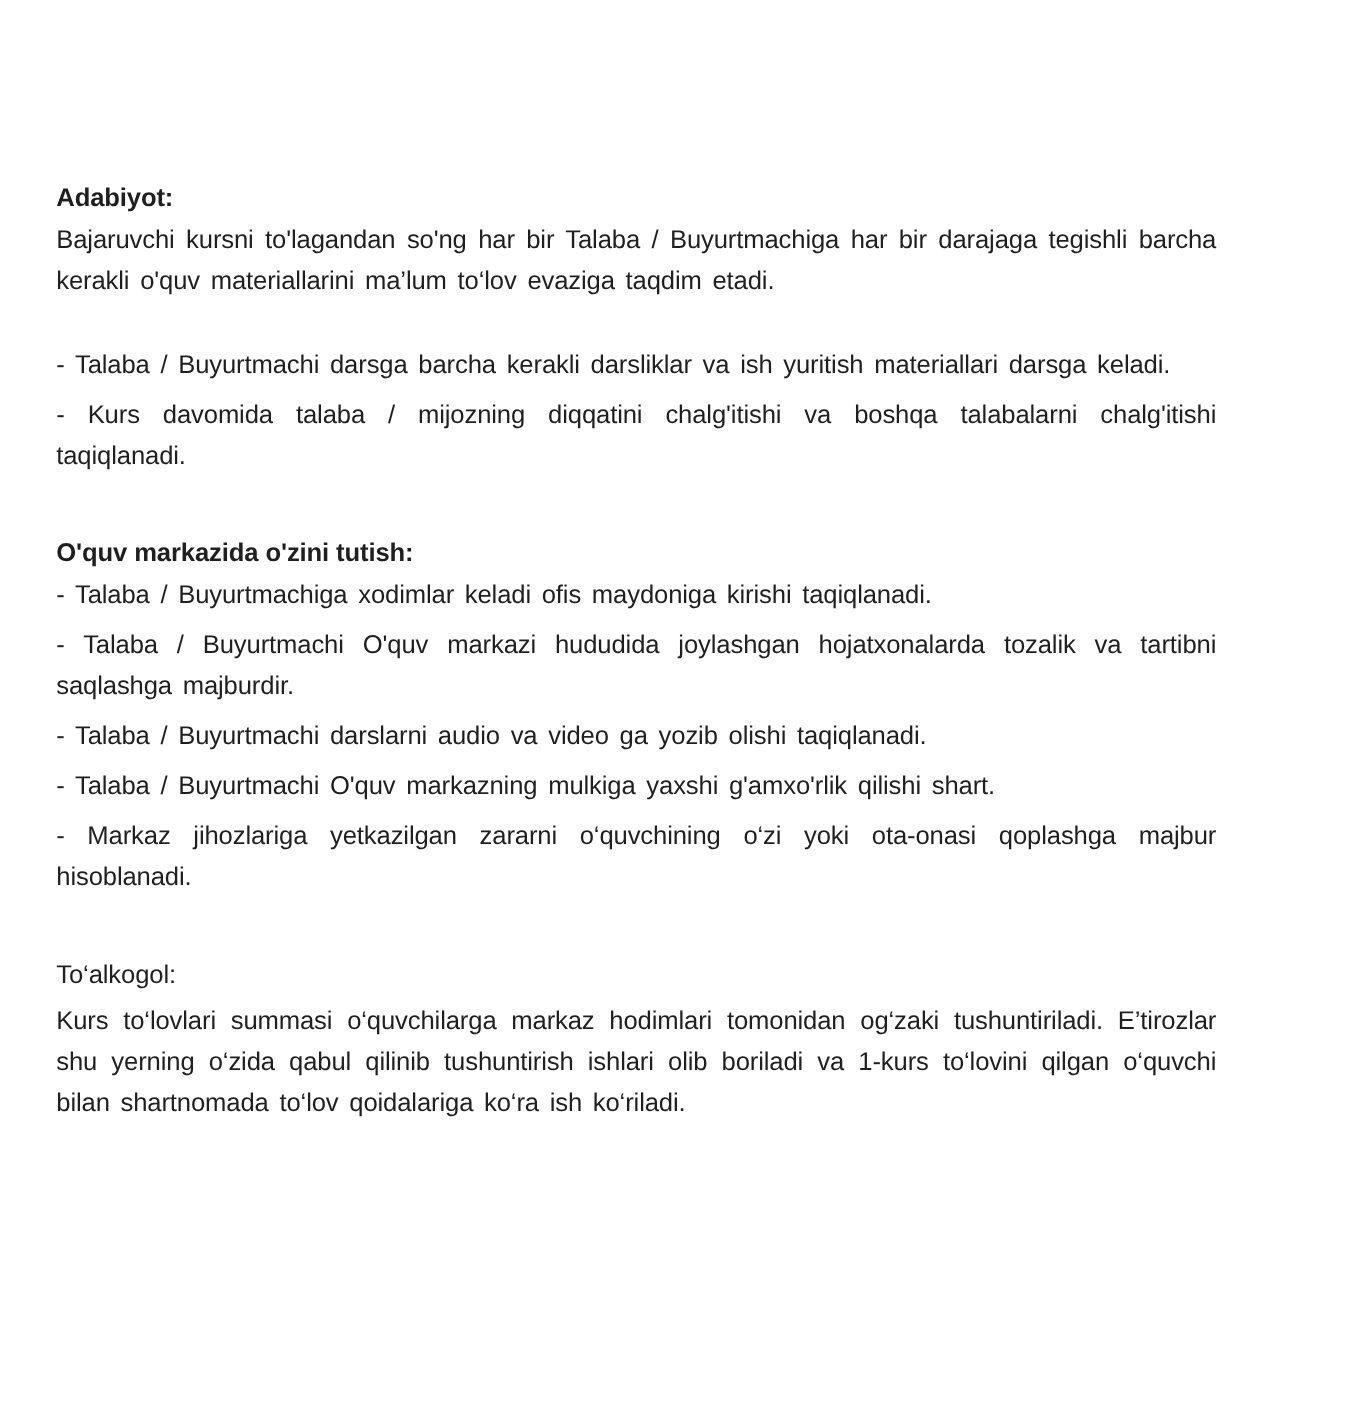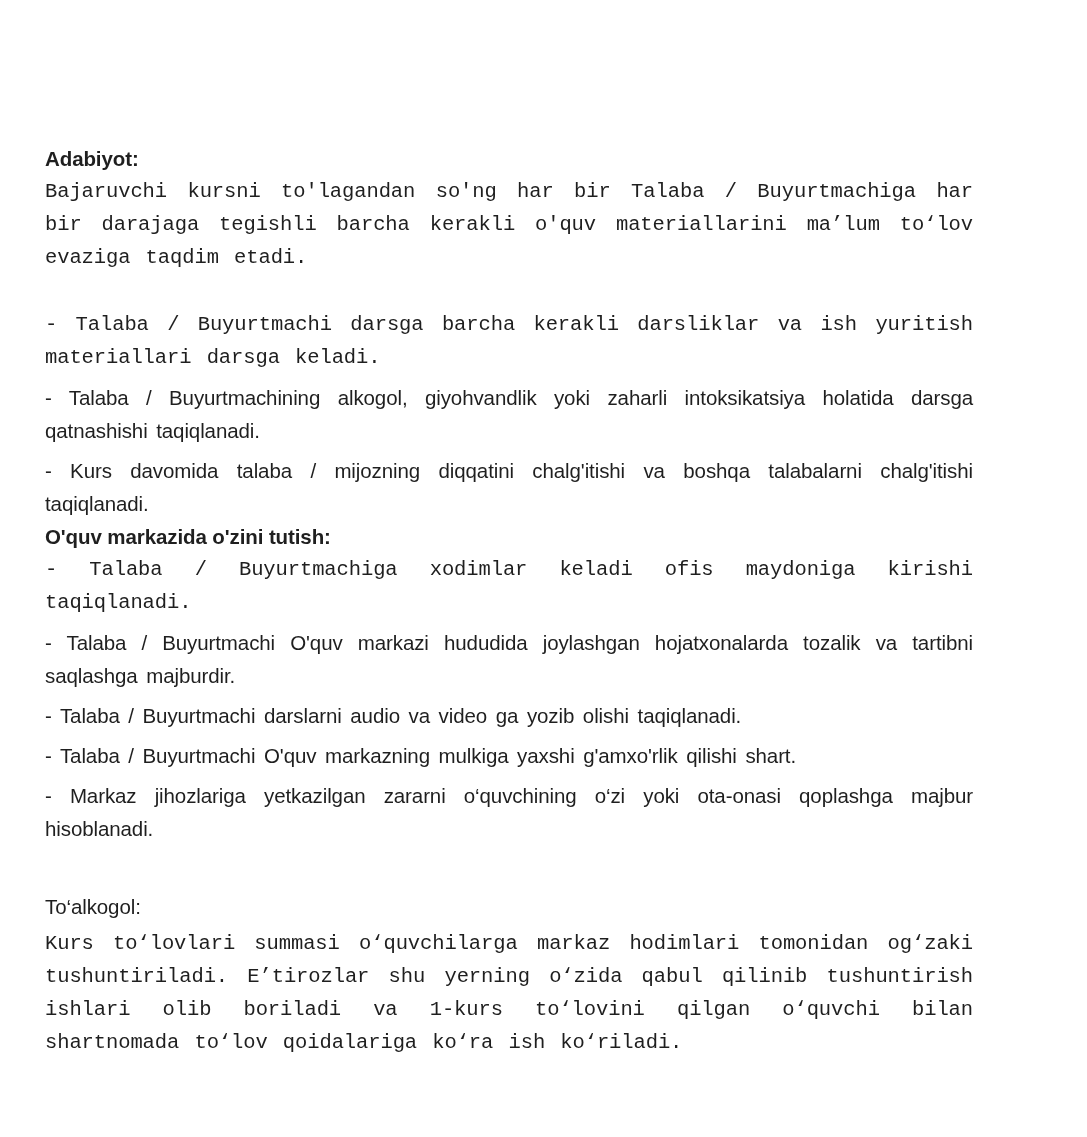--- a/index.html
+++ b/index.html
@@ -27,39 +27,38 @@
     font-size: 20.5px;
     line-height: 33px;
     font-weight: 700;
   }
   .doc-heading.regular { font-weight: 400; }
   .doc-para {
     margin: 7px 0 0 0;
     text-align: justify;
     word-spacing: 3px;
   }
-  .doc-para:first-of-type { margin-top: 0; font-family: Liberation Mono, monospace; }
+  .doc-para:first-of-type { margin-top: 0; }
   .sec-darslar  { margin-top: 34px; }
-  .sec-markaz   { }
+  .sec-markaz   { margin-top: 45px; }
   .sec-tolovlar { margin-top: 45px; }
   .sec-tolovlar .doc-para:first-of-type { margin-top: 4px; }
 </style>
 </head>
 <body>
 
 <div class="page">
 
   <section class="doc-section sec-adabiyot">
     <h2 class="doc-heading">Adabiyot:</h2>
     <p class="doc-para">Bajaruvchi kursni to'lagandan so'ng har bir Talaba / Buyurtmachiga har bir darajaga tegishli barcha kerakli o'quv materiallarini ma’lum to‘lov evaziga taqdim etadi.</p>
   </section>
 
   <section class="doc-section sec-darslar">
     <p class="doc-para">- Talaba / Buyurtmachi darsga barcha kerakli darsliklar va ish yuritish materiallari darsga keladi.</p>
-    <p class="doc-para">- Talaba / Buyurtmachining alkogol, giyohvandlik yoki zaharli intoksikatsiya holatida darsga qatnashishi taqiqlanadi.</p>
     <p class="doc-para">- Kurs davomida talaba / mijozning diqqatini chalg'itishi va boshqa talabalarni chalg'itishi taqiqlanadi.</p>
   </section>
 
   <section class="doc-section sec-markaz">
     <h2 class="doc-heading">O'quv markazida o'zini tutish:</h2>
     <p class="doc-para">- Talaba / Buyurtmachiga xodimlar keladi ofis maydoniga kirishi taqiqlanadi.</p>
     <p class="doc-para">- Talaba / Buyurtmachi O'quv markazi hududida joylashgan hojatxonalarda tozalik va tartibni saqlashga majburdir.</p>
     <p class="doc-para">- Talaba / Buyurtmachi darslarni audio va video ga yozib olishi taqiqlanadi.</p>
     <p class="doc-para">- Talaba / Buyurtmachi O'quv markazning mulkiga yaxshi g'amxo'rlik qilishi shart.</p>
     <p class="doc-para">- Markaz jihozlariga yetkazilgan zararni o‘quvchining o‘zi yoki ota-onasi qoplashga majbur hisoblanadi.</p>

